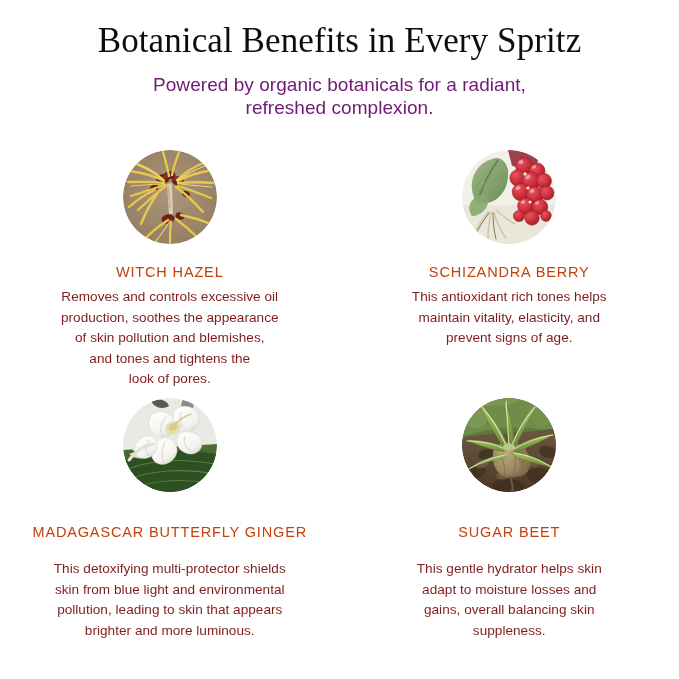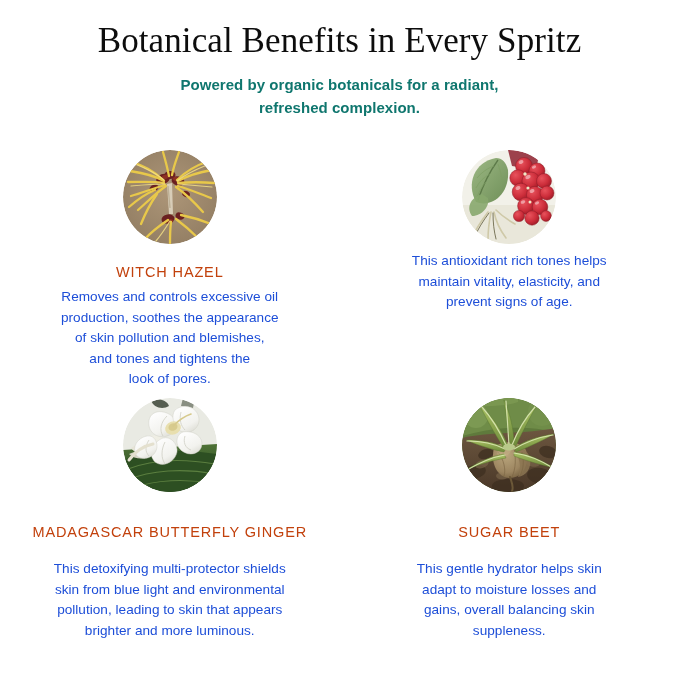--- a/index.html
+++ b/index.html
@@ -39,24 +39,24 @@
     line-height: 42px;
     letter-spacing: 0.1px;
     color: #0d0d0d;
     margin: 0;
     white-space: nowrap;
   }
   .subhead {
     margin: 11px auto 0 auto;
     width: 430px;
     font-family: "Liberation Sans", sans-serif;
-    font-size: 15px;
+    font-size: 19px;
     line-height: 23px;
-    font-weight: 700;
-    color: #0f766e;
+    font-weight: 400;
+    color: #701a75;
     letter-spacing: 0.05px;
   }
   .subhead .sub-line {
     display: block;
   }
 
   
   .grid {
     position: absolute;
     top: 150px;
@@ -104,21 +104,21 @@
     font-weight: 400;
     letter-spacing: 0.85px;
     color: #c2410c;
     text-align: center;
     white-space: nowrap;
   }
   .ing-desc {
     margin-top: 7px;
     font-size: 13.6px;
     line-height: 20.6px;
-    color: #1d4ed8;
+    color: #7f1d1d;
     text-align: center;
     letter-spacing: 0.02px;
   }
   .ing-desc .d-line { display: block; }
 
   .cell-witch .ing-desc   { width: 250px; }
   .cell-schiz .ing-desc   { width: 215px; }
   .cell-ginger .ing-desc  { width: 262px; }
   .cell-beet .ing-desc    { width: 210px; }
 
@@ -291,20 +291,21 @@
 
                 <g fill="#efe8c6">
                   <circle cx="63" cy="24" r="1.7"></circle>
                   <circle cx="66" cy="38" r="1.6"></circle>
                   <circle cx="68" cy="52" r="1.5"></circle>
                 </g>
               </g>
             </svg>
           </div>
         </div>
+        <div class="ing-name">SCHIZANDRA BERRY</div>
         <div class="ing-desc">
           <span class="d-line">This antioxidant rich tones helps</span>
           <span class="d-line">maintain vitality, elasticity, and</span>
           <span class="d-line">prevent signs of age.</span>
         </div>
       </div>
     </div>
 
     <div class="row row-2">
 

